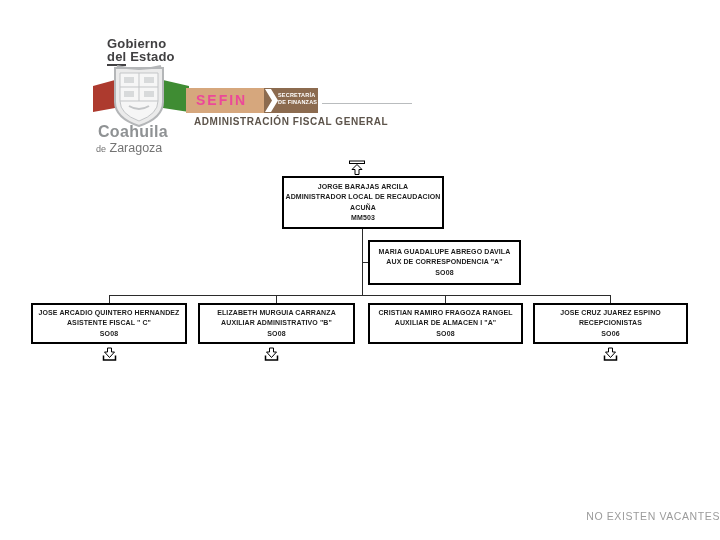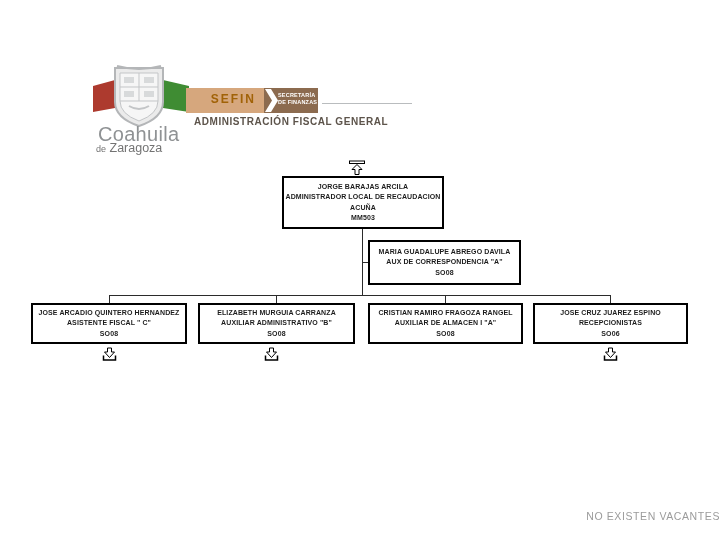--- a/index.html
+++ b/index.html
@@ -7,29 +7,29 @@
   #stage {
     position:relative; width:720px; height:540px; background:#ffffff;
     font-family:"Liberation Sans", sans-serif; overflow:hidden;
   }
   
   .gob-text { position:absolute; left:107px; top:37px; color:#414042; font-weight:bold;
               font-size:13px; line-height:13px; letter-spacing:0.2px; }
   .gob-text .u { border-bottom:2px solid #414042; }
   .crest-svg { position:absolute; left:93px; top:64px; }
   .sefin-banner { position:absolute; left:186px; top:88px; }
-  .sefin-word { position:absolute; left:196px; top:92px; width:60px; text-align:right;
-                color:#a16207; font-weight:bold; font-size:12px; letter-spacing:2px; }
+  .sefin-word { position:absolute; left:196px; top:92px; width:60px; text-align:left;
+                color:#ec4899; font-weight:bold; font-size:14px; letter-spacing:2px; }
   .secfin { position:absolute; left:278px; top:92px; width:40px; color:#ffffff;
             font-weight:bold; font-size:5.5px; line-height:6.5px; letter-spacing:0.2px; }
   .hdr-rule { position:absolute; left:322px; top:103px; width:90px; height:1px; background:#b9bcbe; }
   .afg { position:absolute; left:194px; top:116px; color:#5d544b; font-weight:bold;
          font-size:10px; letter-spacing:0.55px; }
-  .coah { position:absolute; left:98px; top:123px; color:#8f9294; font-weight:normal;
-          font-size:20px; letter-spacing:0.3px; }
+  .coah { position:absolute; left:98px; top:123px; color:#8f9294; font-weight:bold;
+          font-size:16px; letter-spacing:0.3px; }
   .zara { position:absolute; left:96px; top:141px; color:#737373; font-size:12.5px; }
   .zara .de { font-size:9px; }
   
   .obox { position:absolute; background:#ffffff; border:2px solid #000000;
           display:flex; flex-direction:column; justify-content:center;
           text-align:center; font-weight:bold; font-size:7px; line-height:10.5px;
           color:#1c1c1c; letter-spacing:0.1px; }
   .cline { position:absolute; background:#2b2b2b; }
   .gicon { position:absolute; }
   .box-root   { left:282px; top:176px; width:162px; height:53px; }
@@ -40,20 +40,24 @@
   .box-sub3   { left:533px; top:303px; width:155px; height:41px; }
   
   .vacantes { position:absolute; left:0; top:510px; width:720px; text-align:right;
               color:#9b9b9b; font-size:10.5px; letter-spacing:0.6px; }
 </style>
 </head>
 <body>
 
 <div id="stage">
 
+  <div class="gob-text">
+    <div>Gobierno</div>
+    <div><span class="u">del</span>&nbsp;<span>Estado</span></div>
+  </div>
 
   <svg class="crest-svg" width="96" height="66" viewBox="0 0 96 66">
     <polygon points="0,22 22,16 22,44 0,48" fill="#ad3a2e"></polygon>
     <polygon points="70,16 96,22 96,48 70,44" fill="#3f8c33"></polygon>
     <path d="M22,4 h48 v34 q0,16 -24,24 q-24,-8 -24,-24 z" fill="#ebebeb" stroke="#b4b6b8" stroke-width="2"></path>
     <path d="M27,9 h38 v28 q0,13 -19,20 q-19,-7 -19,-20 z" fill="#f6f6f6" stroke="#c3c5c7" stroke-width="1"></path>
     <line x1="27" y1="23" x2="65" y2="23" stroke="#c3c5c7" stroke-width="1"></line>
     <line x1="27" y1="37" x2="65" y2="37" stroke="#c3c5c7" stroke-width="1"></line>
     <line x1="46" y1="9" x2="46" y2="37" stroke="#c3c5c7" stroke-width="1"></line>
     <rect x="31" y="13" width="10" height="6" fill="#d8dadb"></rect>

